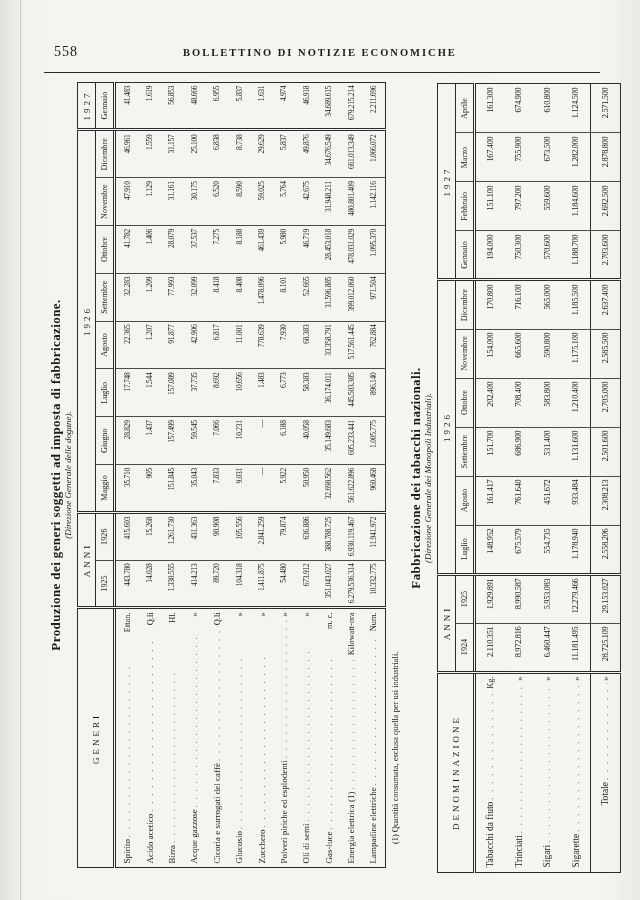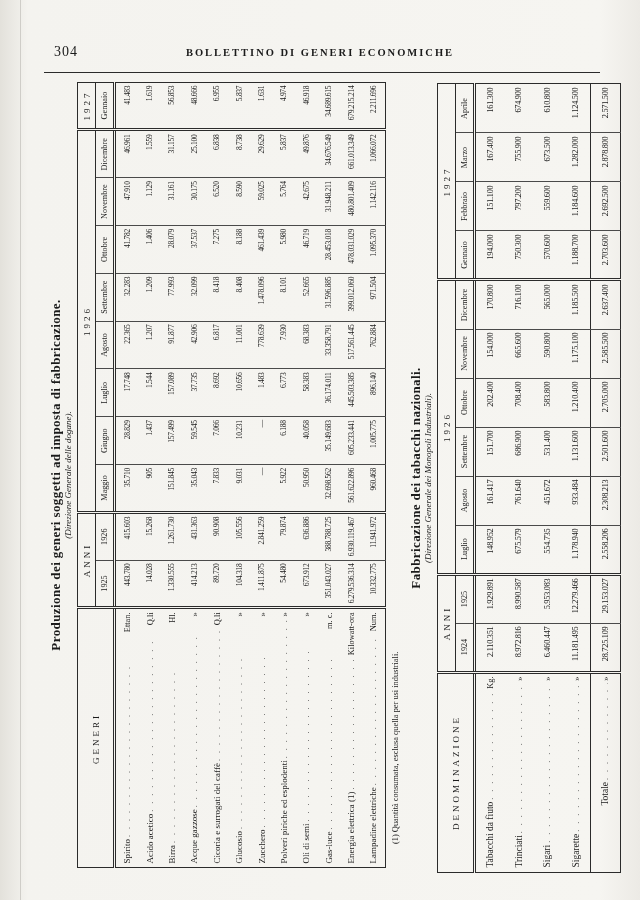--- a/index.html
+++ b/index.html
@@ -51,22 +51,22 @@
   .total-row .lname{margin-left:62px;}
   .footnote{font-size:8.4px;margin-top:5px;padding-left:26px;}
 </style>
 </head>
 <body>
 
 <div class="sheet">
   <div class="binding-line"></div>
 
   <div class="runhead">
-    <span class="pagenum">304</span>
-    <span class="headtitle">BOLLETTINO DI GENERI ECONOMICHE</span>
+    <span class="pagenum">558</span>
+    <span class="headtitle">BOLLETTINO DI NOTIZIE ECONOMICHE</span>
   </div>
   <div class="headrule"></div>
 
   <div class="rotated" id="block-t1">
     <div class="tbl-title">Produzione dei generi soggetti ad imposta di fabbricazione.</div>
     <div class="tbl-sub">(Direzione Generale delle dogane).</div>
     <table class="dtable" id="t1">
         <colgroup>
           <col class="lblcol">
           <col class="valcol">

